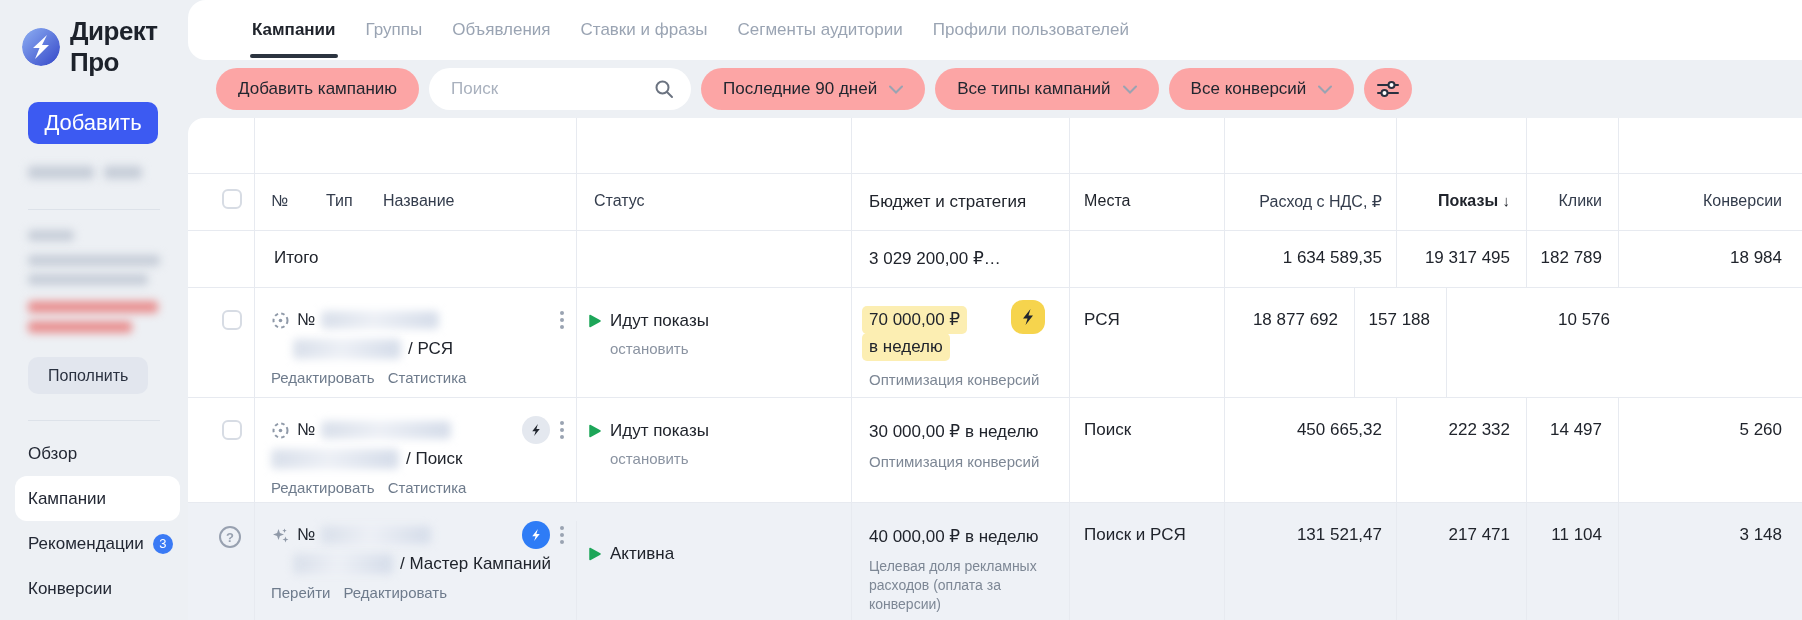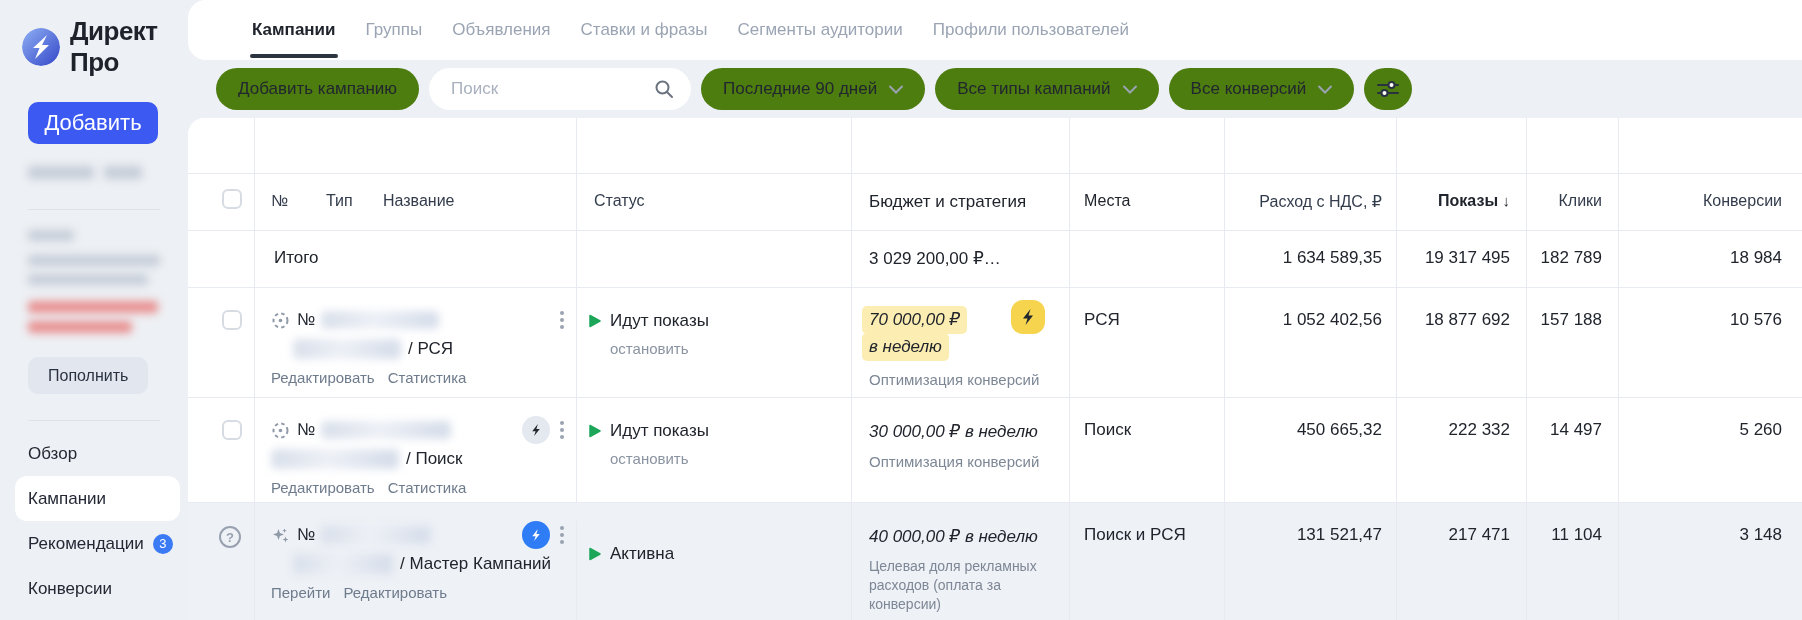--- a/index.html
+++ b/index.html
@@ -32,21 +32,21 @@
   
   .main { position:absolute; left:188px; top:0; right:0; height:620px; }
   .tabsband { height:60px; background:#ffffff; border-radius:18px 0 0 18px; display:flex; align-items:center;
               gap:30px; padding-left:64px; }
   .tab { font-size:17px; color:#9aa4b3; cursor:pointer; position:relative; height:100%; display:flex; align-items:center; }
   .tab.active { color:#20242c; font-weight:700; }
   .tab.active::after { content:""; position:absolute; left:-2px; right:-2px; bottom:2px; height:4px;
                        background:#2c3440; border-radius:3px; }
 
   .toolbar { height:58px; display:flex; align-items:center; gap:10px; padding-left:28px; }
-  .pill { height:42px; background:#4d7c0f; border-radius:21px; display:flex; align-items:center; font-size:17px;
+  .pill { height:42px; background:#fca5a5; border-radius:21px; display:flex; align-items:center; font-size:17px;
           color:#21262f; padding:0 22px; border:none; font-family:inherit; cursor:pointer; white-space:nowrap; }
   .search-wrap { position:relative; width:262px; }
   .search-input { width:262px; height:42px; background:#fff; border:none; border-radius:21px; padding:0 44px 0 22px;
                   font-size:17px; font-family:inherit; color:#21262f; outline:none; }
   .search-input::placeholder { color:#a9b1be; }
   .search-ic { position:absolute; right:16px; top:10px; }
   .dd-chev { margin-left:12px; }
   .btn-filter { width:48px; justify-content:center; padding:0; }
 
   
@@ -99,21 +99,21 @@
   .name-suffix { color:#20242c; }
   .name-links { margin-top:8px; display:flex; gap:13px; font-size:15px; }
   .name-links a { color:#6e7b8c; text-decoration:none; cursor:pointer; }
 
   .c-status { padding-left:12px; }
   .status-line { display:flex; align-items:center; gap:9px; color:#20242c; }
   .status-action { display:inline-block; margin:9px 0 0 21px; font-size:15px; color:#8a93a1; text-decoration:none; cursor:pointer; }
 
   .c-budget { padding-left:17px; font-size:17px; color:#20242c; }
   .hl { display:inline-block; background:#fceeb2; border-radius:5px; padding:2px 7px; margin:-2px 0 1px -7px; }
-  .budget-line { line-height:24px;font-style:italic; }
+  .budget-line { line-height:24px; }
   .strategy { margin-top:8px; font-size:15px; color:#7d8795; line-height:20px; max-width:175px; }
   .r3 .strategy { font-size:14px; line-height:19px; }
   .badge { display:inline-flex; align-items:center; justify-content:center; flex:0 0 auto; }
   .badge-yellow { position:absolute; top:12px; right:24px; width:34px; height:34px; border-radius:12px; background:#f6d44d; }
   .badge-sm { width:28px; height:28px; border-radius:50%; margin-right:4px; }
   .badge-gray { background:#e4e8ef; }
   .badge-blue { background:#2e7cf6; }
 
   .c-places { padding-left:14px; color:#20242c; }
   .num-val { color:#20242c; }
@@ -313,21 +313,20 @@
         <div class="budget-line"><span class="hl">70 000,00 ₽</span></div>
         <div class="budget-line"><span class="hl">в неделю</span></div>
         <div class="strategy">Оптимизация конверсий</div>
         <span class="badge badge-yellow">
           <svg width="16" height="18" viewBox="0 0 16 18">
               <path d="M10.5 1 L3 10.5 H7.5 L5.5 17 L13 7.5 H8.5 Z" fill="#21262f"></path>
             </svg>
         </span>
       </div>
       <div class="cell c-places bl">РСЯ</div>
-      <div class="cell c-cost bl num-val">1 052 402,56</div>
       <div class="cell c-shows bl num-val">18 877 692</div>
       <div class="cell c-clicks bl num-val">157 188</div>
       <div class="cell c-conv bl num-val">10 576</div>
     </div>
 
     <div class="trow r-campaign r2">
       <div class="cell c-check"><span class="checkbox"></span></div>
       <div class="cell c-name bl" style="padding-top:20px;">
         <div class="name-top">
           <span class="type-ic">

